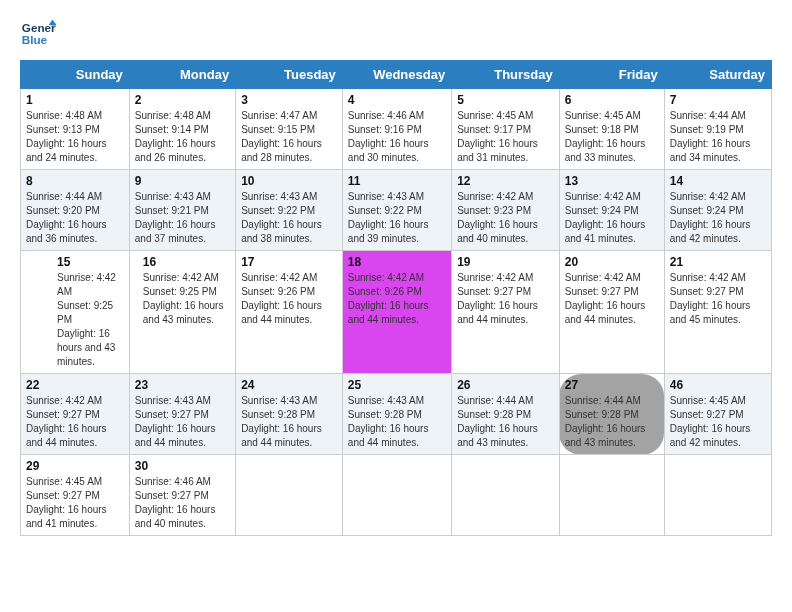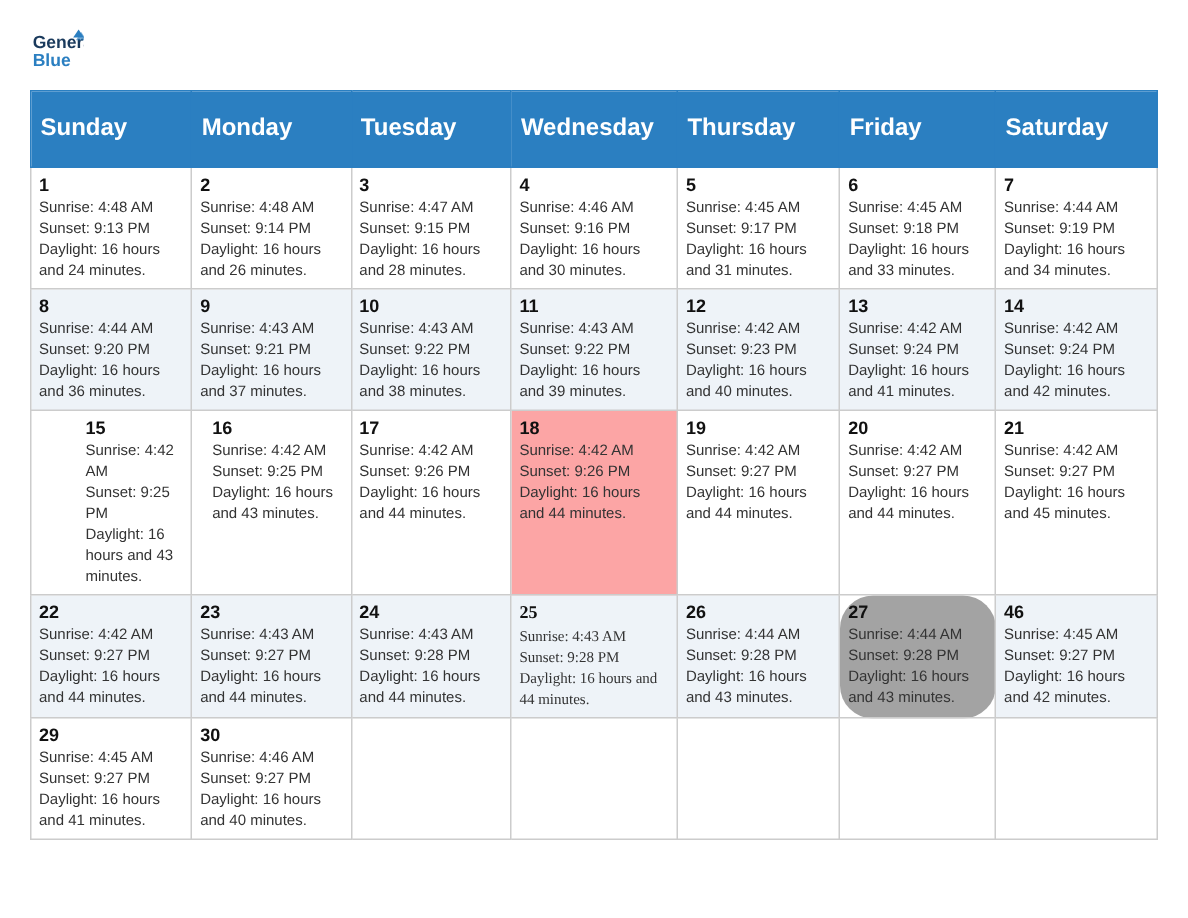--- a/index.html
+++ b/index.html
@@ -44,23 +44,23 @@
       color: #444;
     }
     .calendar {
       width: 100%;
       border-collapse: collapse;
       font-size: 10.5px;
     }
     .calendar th {
       background: #2b7fc1;
       color: #fff;
-      text-align: left;
-      padding: 16px 6px;
-      font-size: 16px;
+      text-align: right;
+      padding: 6px 6px;
+      font-size: 13px;
       font-weight: bold;
       border: 1px solid #2b7fc1;
     }
     .calendar td {
       vertical-align: top;
       padding: 4px 5px;
       border: 1px solid #ccc;
       width: 113px;
       min-height: 70px;
       background: #fff;
@@ -182,21 +182,21 @@
             <div class="day-info">Sunrise: 4:42 AM<br>Sunset: 9:25 PM<br>Daylight: 16 hours and 43 minutes.</div>
           </td>
           <td style="background: rgb(255, 255, 255); padding-left: 13px;">
             <div class="day-num">16</div>
             <div class="day-info">Sunrise: 4:42 AM<br>Sunset: 9:25 PM<br>Daylight: 16 hours and 43 minutes.</div>
           </td>
           <td style="background: rgb(255, 255, 255);">
             <div class="day-num">17</div>
             <div class="day-info">Sunrise: 4:42 AM<br>Sunset: 9:26 PM<br>Daylight: 16 hours and 44 minutes.</div>
           </td>
-          <td style="background: #fca5a5;">
+          <td style="background: #d946ef;">
             <div class="day-num">18</div>
             <div class="day-info">Sunrise: 4:42 AM<br>Sunset: 9:26 PM<br>Daylight: 16 hours and 44 minutes.</div>
           </td>
           <td style="background: rgb(255, 255, 255);">
             <div class="day-num">19</div>
             <div class="day-info">Sunrise: 4:42 AM<br>Sunset: 9:27 PM<br>Daylight: 16 hours and 44 minutes.</div>
           </td>
           <td style="background: rgb(255, 255, 255); border-radius: 21px;">
             <div class="day-num">20</div>
             <div class="day-info">Sunrise: 4:42 AM<br>Sunset: 9:27 PM<br>Daylight: 16 hours and 44 minutes.</div>
@@ -212,21 +212,21 @@
             <div class="day-info">Sunrise: 4:42 AM<br>Sunset: 9:27 PM<br>Daylight: 16 hours and 44 minutes.</div>
           </td>
           <td style="background: rgb(238, 243, 248);">
             <div class="day-num">23</div>
             <div class="day-info">Sunrise: 4:43 AM<br>Sunset: 9:27 PM<br>Daylight: 16 hours and 44 minutes.</div>
           </td>
           <td style="background: rgb(238, 243, 248);">
             <div class="day-num">24</div>
             <div class="day-info">Sunrise: 4:43 AM<br>Sunset: 9:28 PM<br>Daylight: 16 hours and 44 minutes.</div>
           </td>
-          <td style="background: rgb(238, 243, 248); font-family: Liberation Serif, serif;">
+          <td style="background: rgb(238, 243, 248);">
             <div class="day-num">25</div>
             <div class="day-info">Sunrise: 4:43 AM<br>Sunset: 9:28 PM<br>Daylight: 16 hours and 44 minutes.</div>
           </td>
           <td style="background: rgb(238, 243, 248);">
             <div class="day-num">26</div>
             <div class="day-info">Sunrise: 4:44 AM<br>Sunset: 9:28 PM<br>Daylight: 16 hours and 43 minutes.</div>
           </td>
           <td style="background: #a3a3a3; border-radius: 22px;">
             <div class="day-num">27</div>
             <div class="day-info">Sunrise: 4:44 AM<br>Sunset: 9:28 PM<br>Daylight: 16 hours and 43 minutes.</div>

